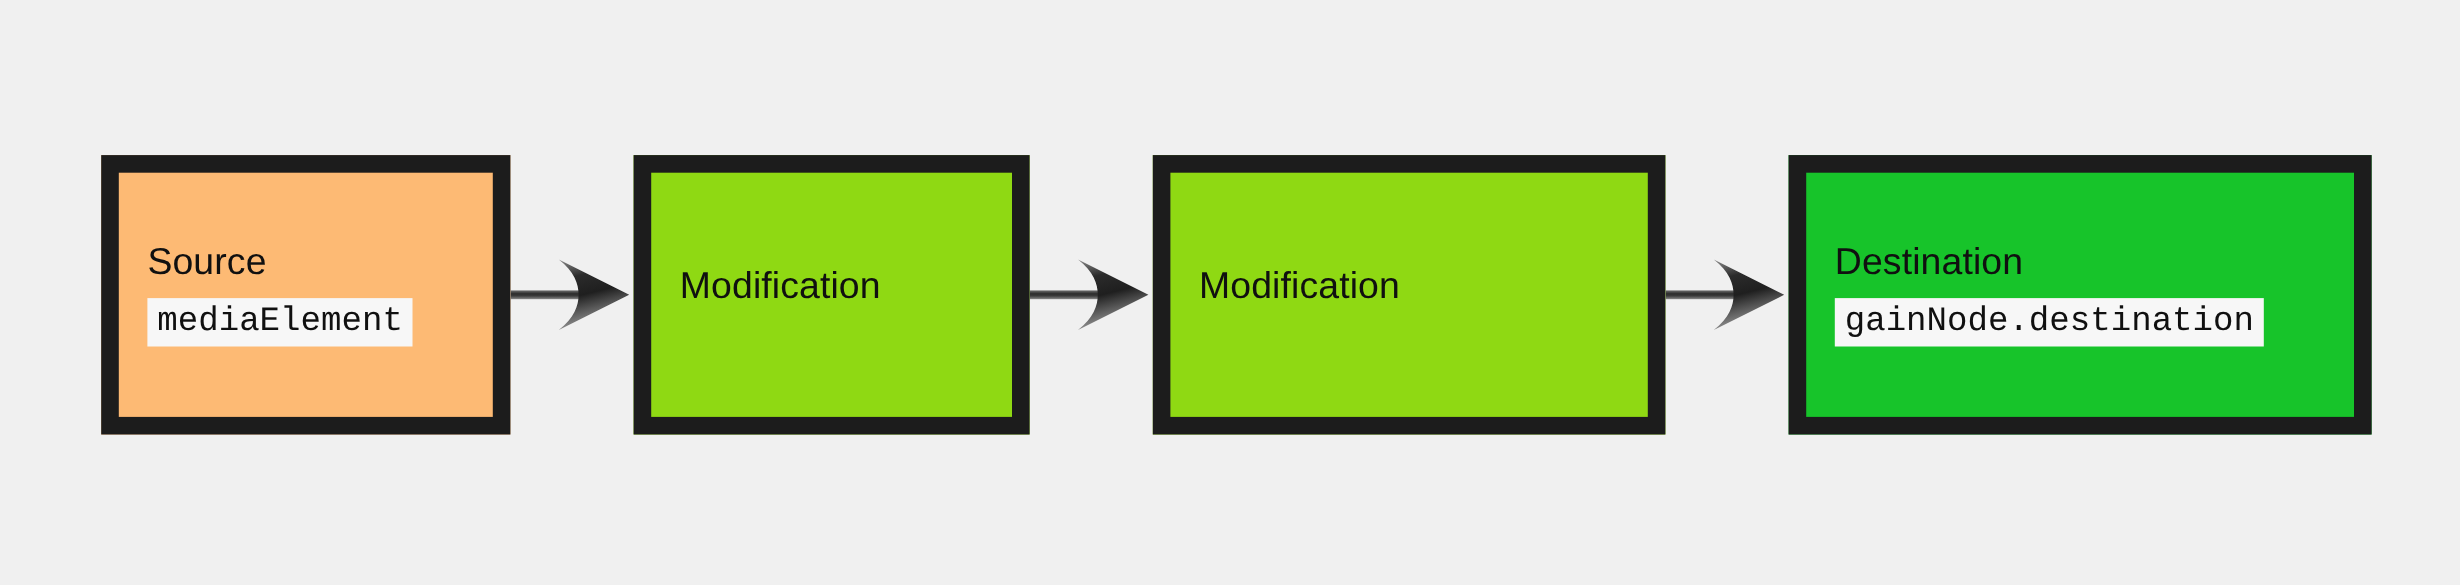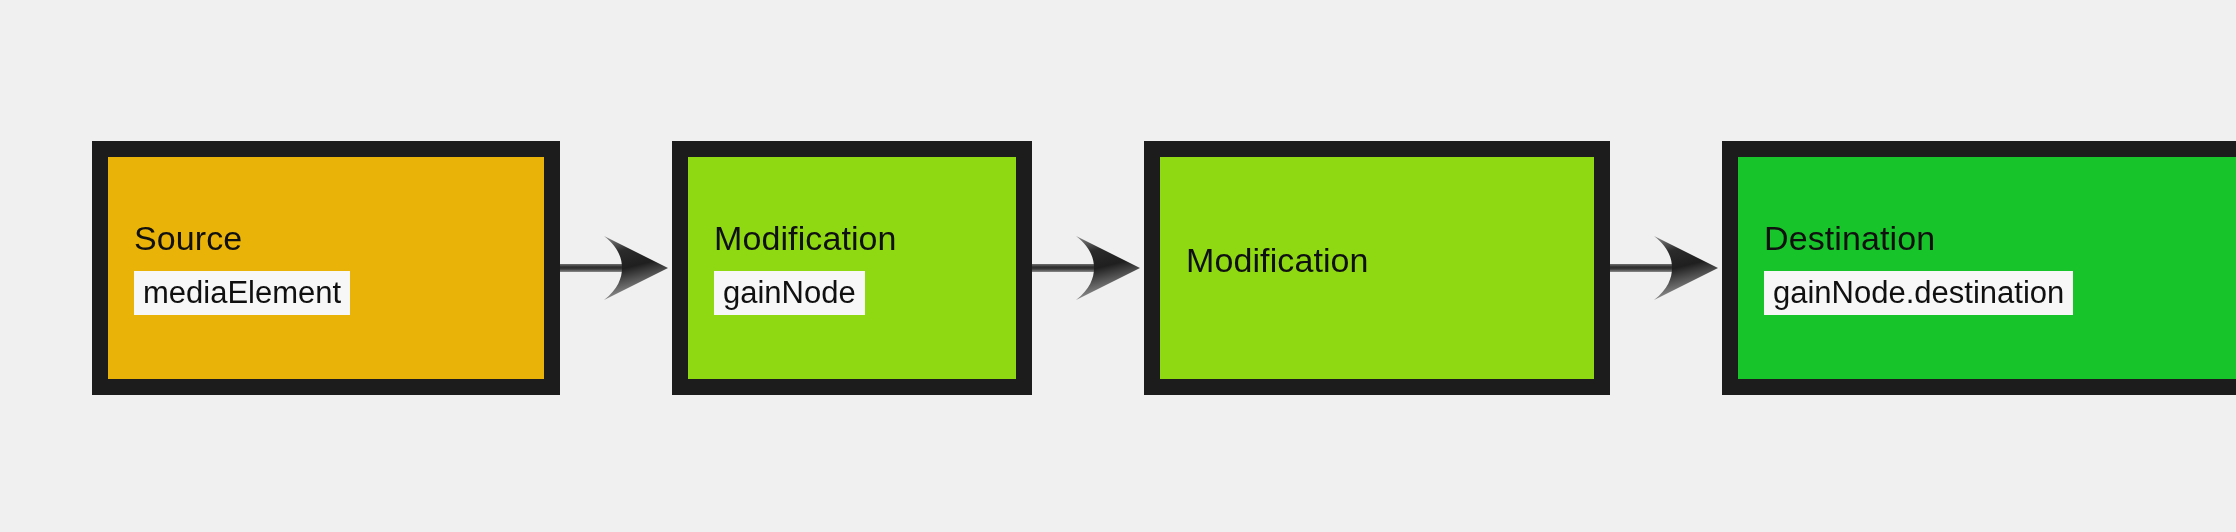--- a/index.html
+++ b/index.html
@@ -36,37 +36,37 @@
     border: 16px solid #1c1c1c;
     background: #ffffff;
     display: flex;
     flex-direction: column;
     justify-content: center;
     align-items: flex-start;
     padding: 0 22px 0 26px;
     position: relative;
   }
 
-  .node-box.source   { width: 468px; background: #eab308; }
+  .node-box.source   { width: 372px; background: #fdba74; }
   .node-box.mod-one  { width: 360px; background: #8fd913; }
   .node-box.mod-two  { width: 466px; background: #8fd913; }
   .node-box.dest     { width: 530px; background: #17c42a; }
 
   .node-title {
     font-family: "Liberation Sans", sans-serif;
     font-size: 34px;
     line-height: 1.0;
     color: #101010;
     letter-spacing: 0.1px;
     margin-bottom: 16px;
     white-space: nowrap;
   }
 
   .node-code {
-    font-family: Liberation Sans, sans-serif;
+    font-family: Liberation Mono, monospace;
     font-size: 31px;
     line-height: 1.28;
     color: #101010;
     background: #f7f7f7;
     padding: 2px 9px 3px 9px;
     white-space: nowrap;
     display: inline-block;
   }
 
   .connector {
@@ -106,21 +106,20 @@
             <stop offset="100%" stop-color="#9a9a9a"></stop>
           </linearGradient>
         </defs>
         <rect x="0" y="41" width="72" height="8" fill="url(#shaftGradA)"></rect>
         <path d="M 44 13 L 108 45 L 44 77 C 58 66 62 55 62 45 C 62 35 58 24 44 13 Z" fill="url(#headGradA)"></path>
       </svg>
     </div>
 
     <div class="node-box mod-one">
       <div class="node-title">Modification</div>
-      <div class="node-code">gainNode</div>
     </div>
 
     <div class="connector">
       <svg width="112" height="90" viewBox="0 0 112 90" xmlns="http://www.w3.org/2000/svg">
         <defs>
           <linearGradient id="shaftGradB" x1="0" y1="0" x2="0" y2="1">
             <stop offset="0%" stop-color="#6f6f6f"></stop>
             <stop offset="38%" stop-color="#2c2c2c"></stop>
             <stop offset="62%" stop-color="#3a3a3a"></stop>
             <stop offset="100%" stop-color="#8a8a8a"></stop>

